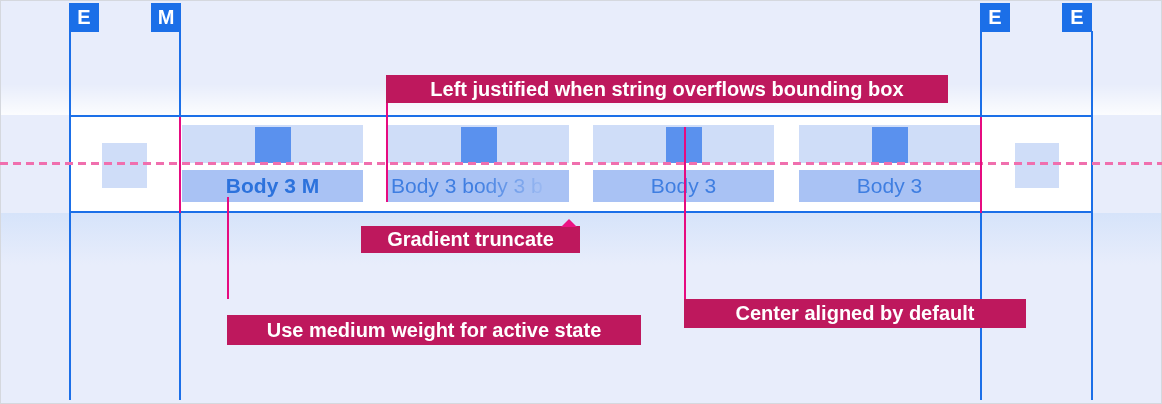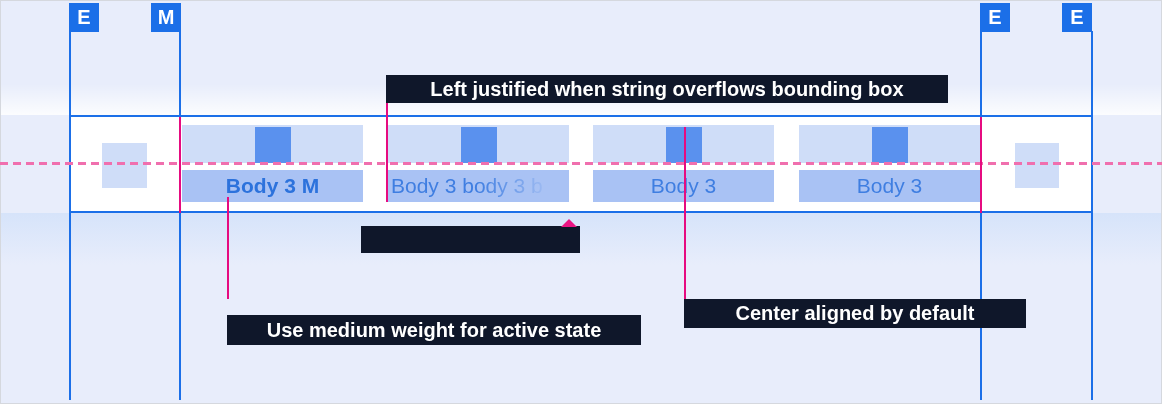--- a/index.html
+++ b/index.html
@@ -34,21 +34,21 @@
   .tab .label.active{font-weight:700;color:#2c72dc;}
   .tab .label.left{text-align:left;padding-left:3px;box-sizing:border-box;}
   .fade{position:absolute;right:0;top:0;bottom:0;width:92px;
     background:linear-gradient(90deg,rgba(169,194,244,0) 0%,#a9c2f4 82%);}
   
   .dash-line{position:absolute;left:0;width:1162px;top:162px;height:3px;z-index:4;
     background:repeating-linear-gradient(90deg,#f06fae 0 8px,rgba(0,0,0,0) 8px 13px);}
   
   .leader{position:absolute;width:2px;background:#e60b80;z-index:5;}
   
-  .note{position:absolute;background:#0f172a;color:#fff;font-size:20px;font-weight:700;
+  .note{position:absolute;background:#be185d;color:#fff;font-size:20px;font-weight:700;
     display:flex;align-items:center;justify-content:center;white-space:nowrap;z-index:6;}
   .note .tri{position:absolute;top:-7px;left:200px;width:0;height:0;
     border-left:8px solid rgba(0,0,0,0);border-right:8px solid rgba(0,0,0,0);
     border-bottom:8px solid #eb1483;}
 </style>
 </head>
 <body>
 
 <div id="canvas">
 
@@ -98,20 +98,21 @@
   <div class="vpink" style="left:980px"></div>
 
   <div class="leader" style="left:386px;top:103px;height:99px"></div>
   <div class="leader" style="left:227px;top:197px;height:102px"></div>
   <div class="leader" style="left:684px;top:127px;height:172px"></div>
 
   <div class="note" style="left:386px;top:75px;width:562px;height:28px">Left justified when string overflows bounding box</div>
 
   <div class="note" style="left:361px;top:226px;width:219px;height:27px">
     <span class="tri"></span>
+    <span>Gradient truncate</span>
   </div>
 
   <div class="note" style="left:227px;top:315px;width:414px;height:30px">Use medium weight for active state</div>
 
   <div class="note" style="left:684px;top:299px;width:342px;height:29px">Center aligned by default</div>
 
   <div class="badge" style="left:69px">E</div>
   <div class="badge" style="left:151px">M</div>
   <div class="badge" style="left:980px">E</div>
   <div class="badge" style="left:1062px">E</div>

